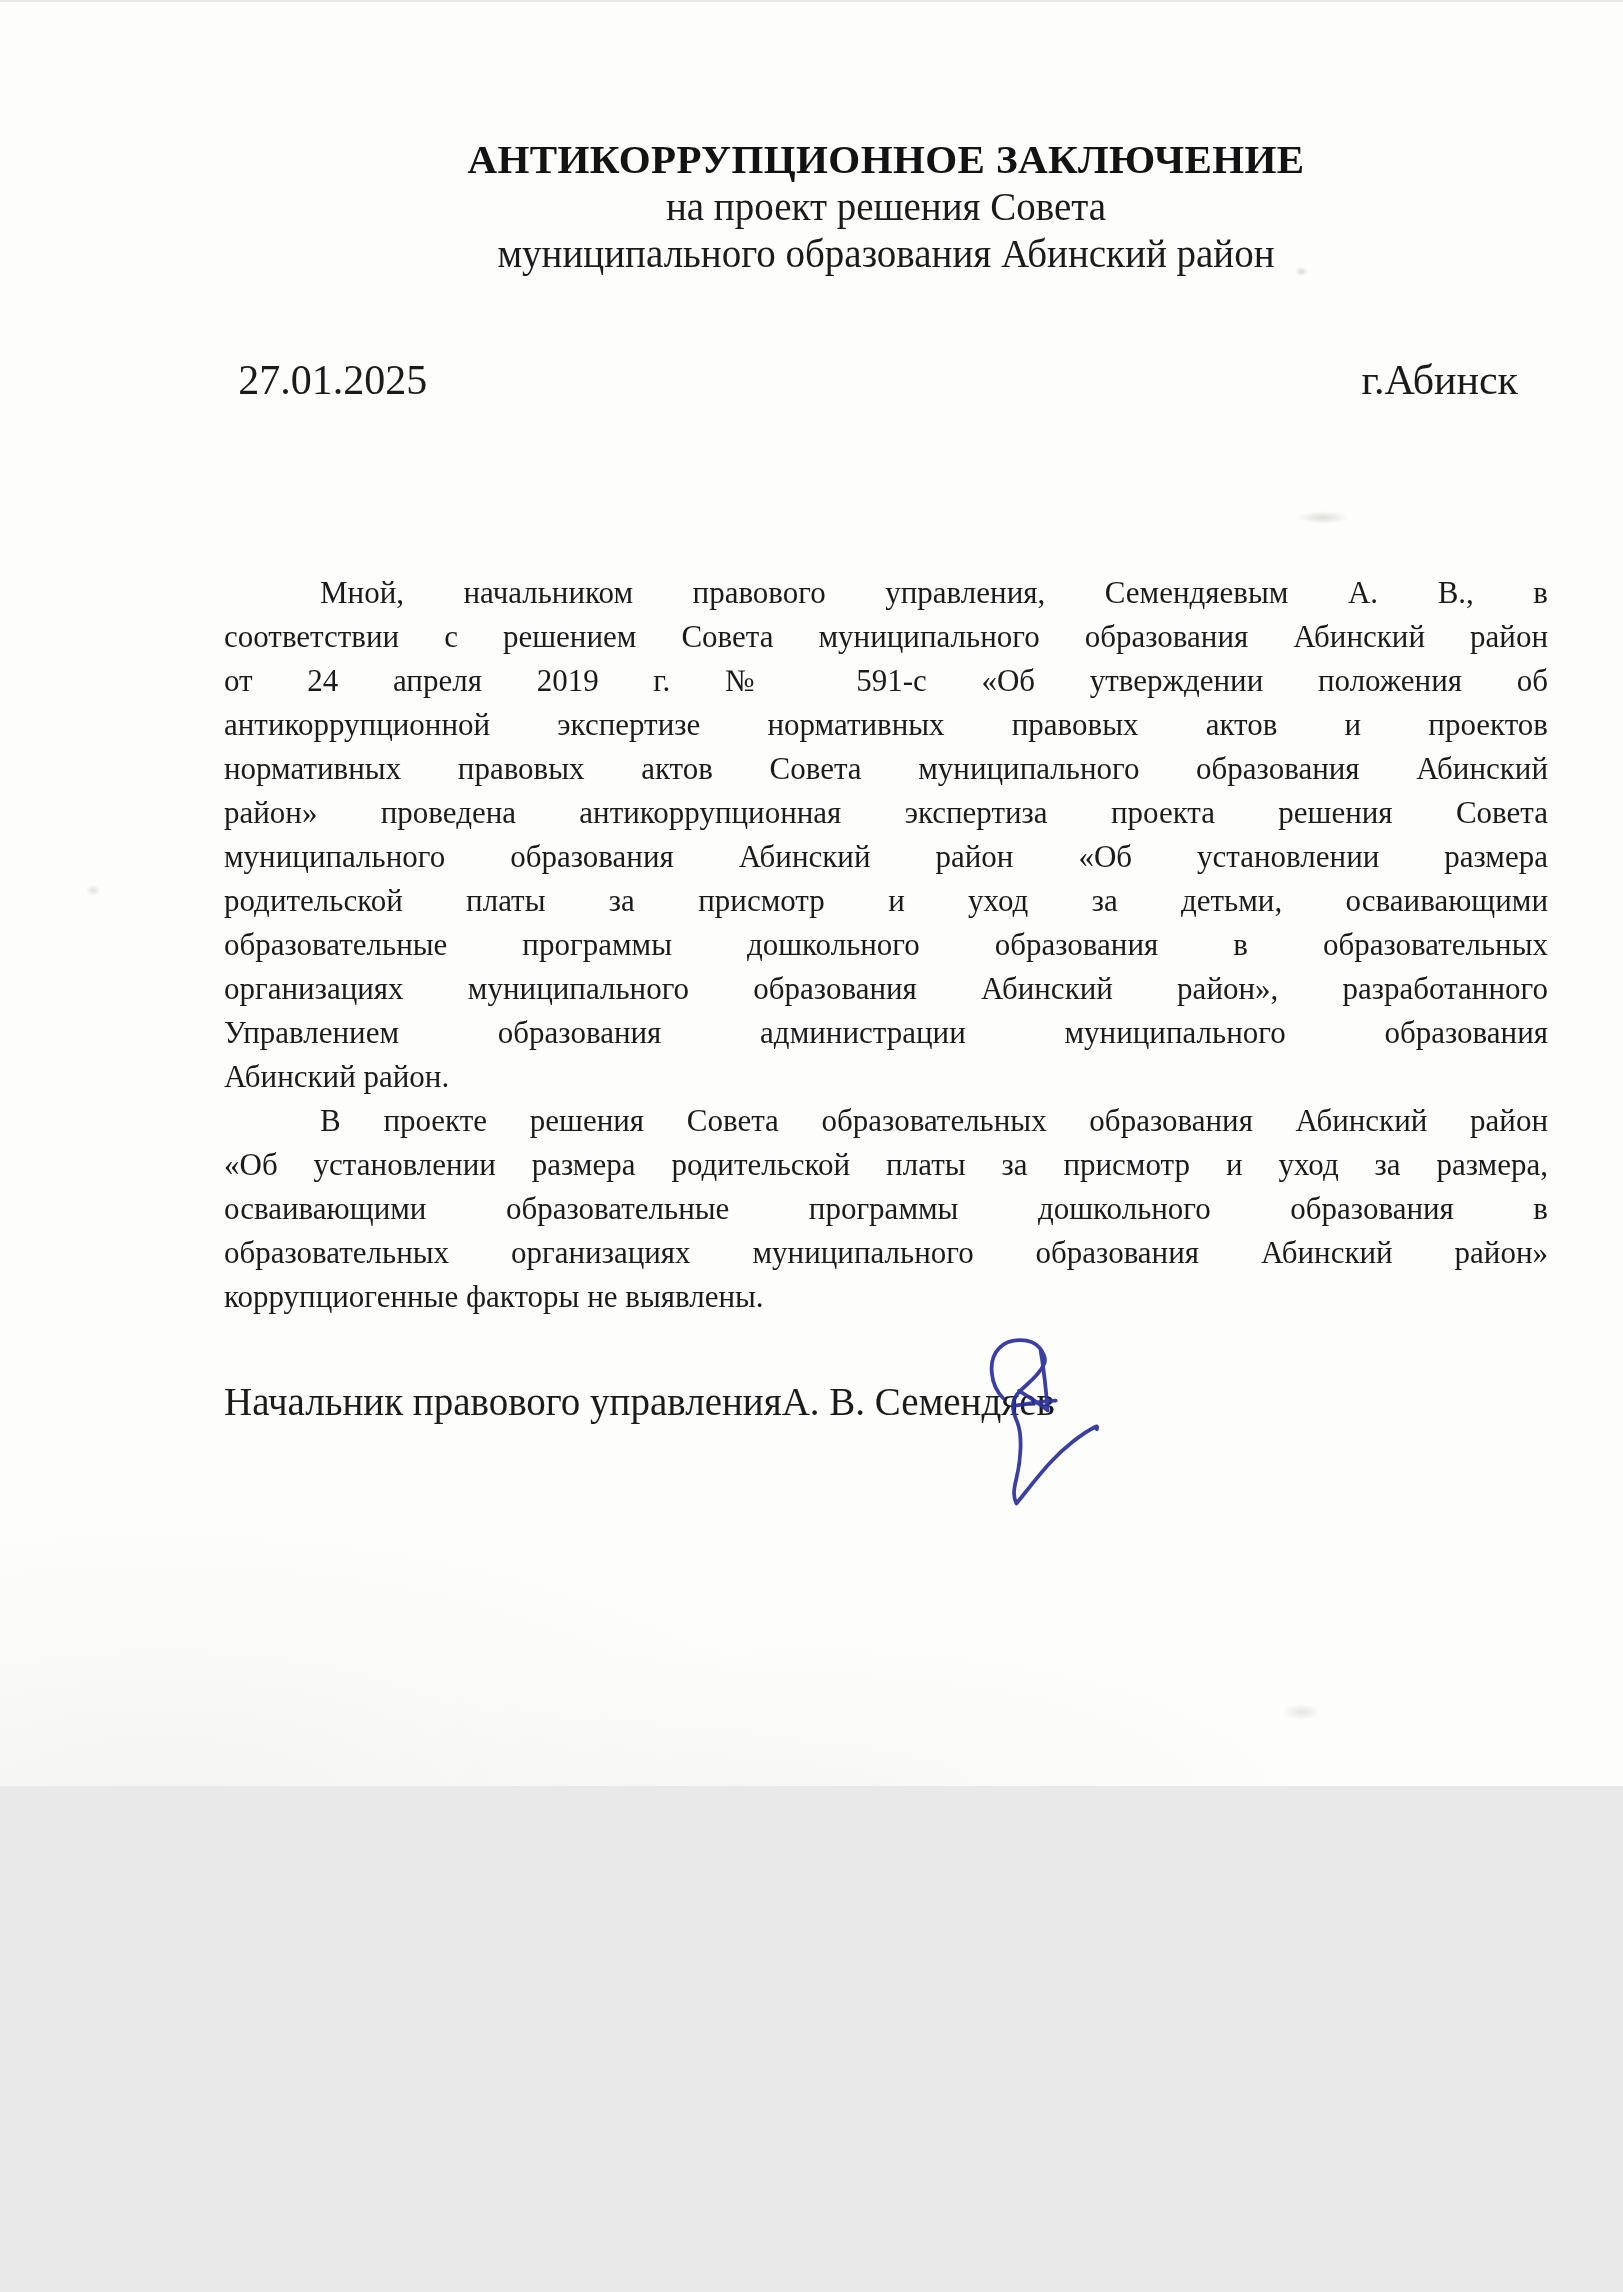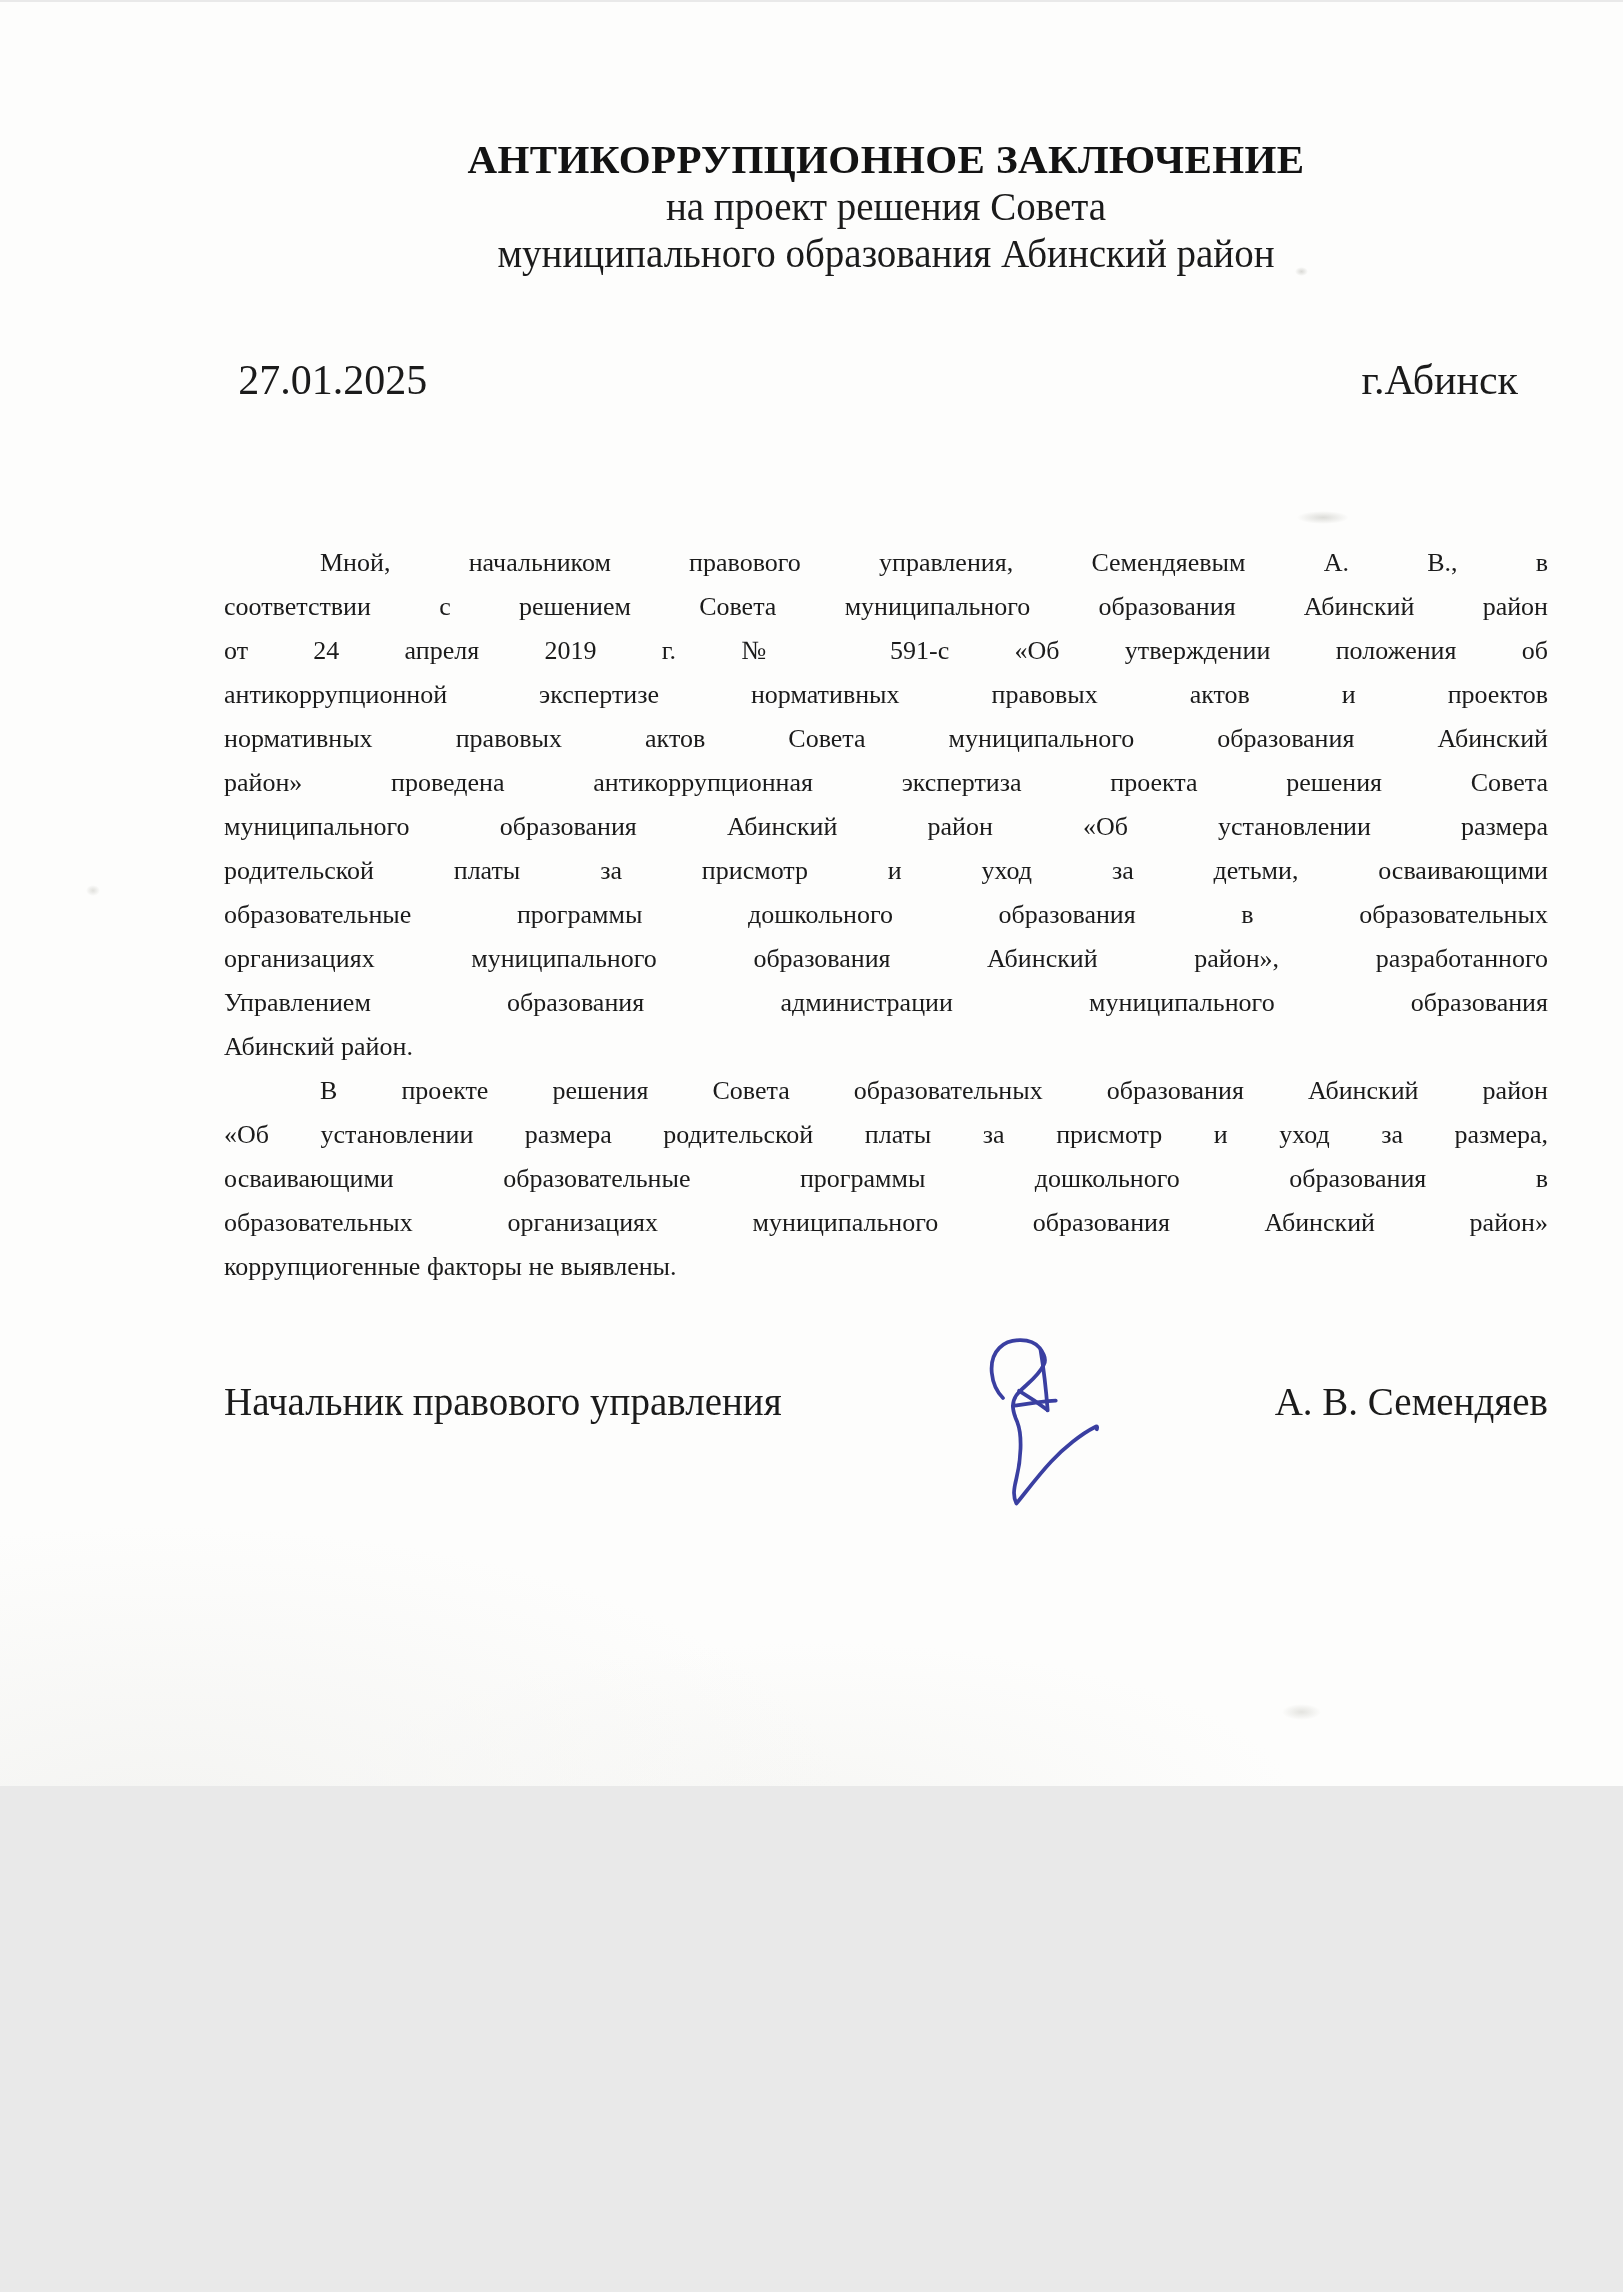--- a/index.html
+++ b/index.html
@@ -42,35 +42,35 @@
   .date-row {
     top: 356px;
     display: flex;
     justify-content: space-between;
     font-size: 42px;
     line-height: 45px;
   }
   .date-row .date { padding-left: 14.3px; }
   .date-row .place { padding-right: 30px; }
   .body-block {
-    top: 539px;
-    font-size: 26px;
+    top: 569px;
+    font-size: 31px;
     line-height: 44px;
   }
   .ln {
     text-align: justify;
     text-align-last: justify;
     white-space: nowrap;
   }
   .ln.first { text-indent: 96px; }
   .ln.last  { text-align-last: left; white-space: normal; }
   .sign-row {
     top: 1377px;
     display: flex;
-    justify-content: space-between;
+    justify-content: flex-start;
     font-size: 39px;
     line-height: 45px;
   }
   .signature-wrap {
     position: absolute;
     left: 969px;
     top: 1333px;
     width: 152px;
     height: 193px;
   }

